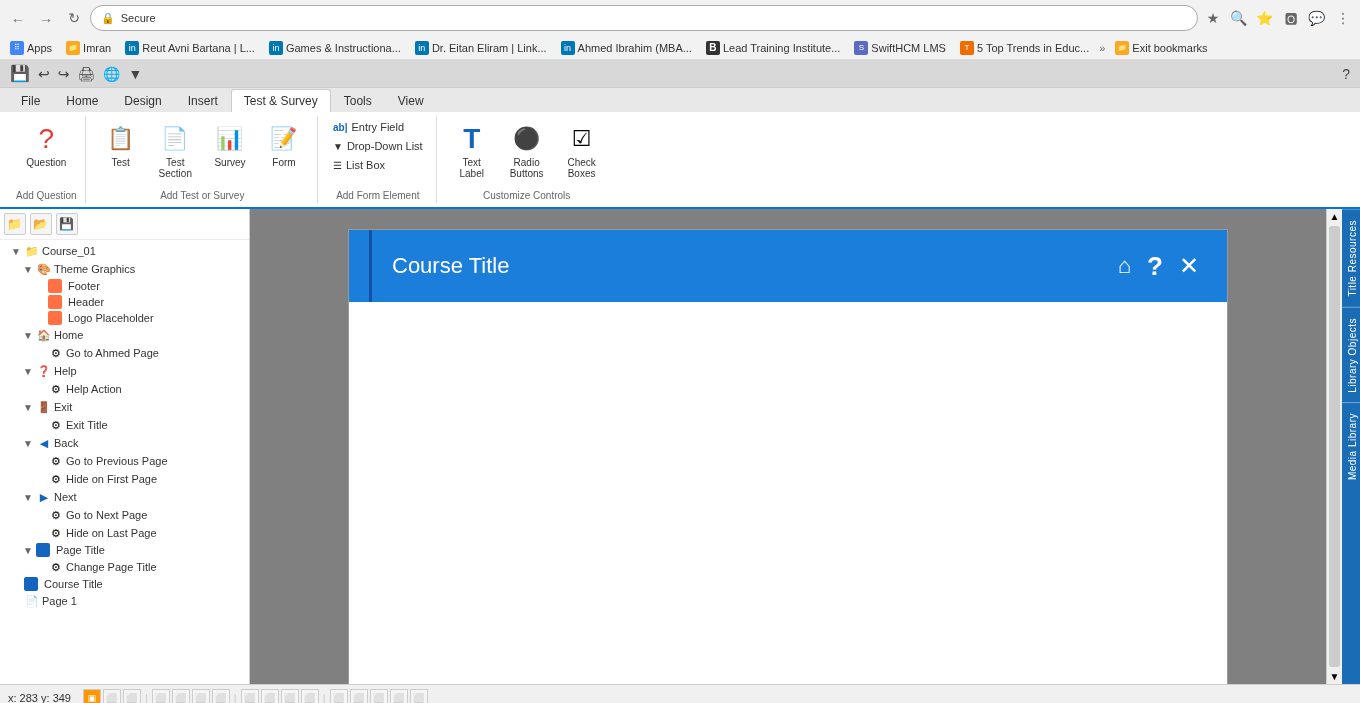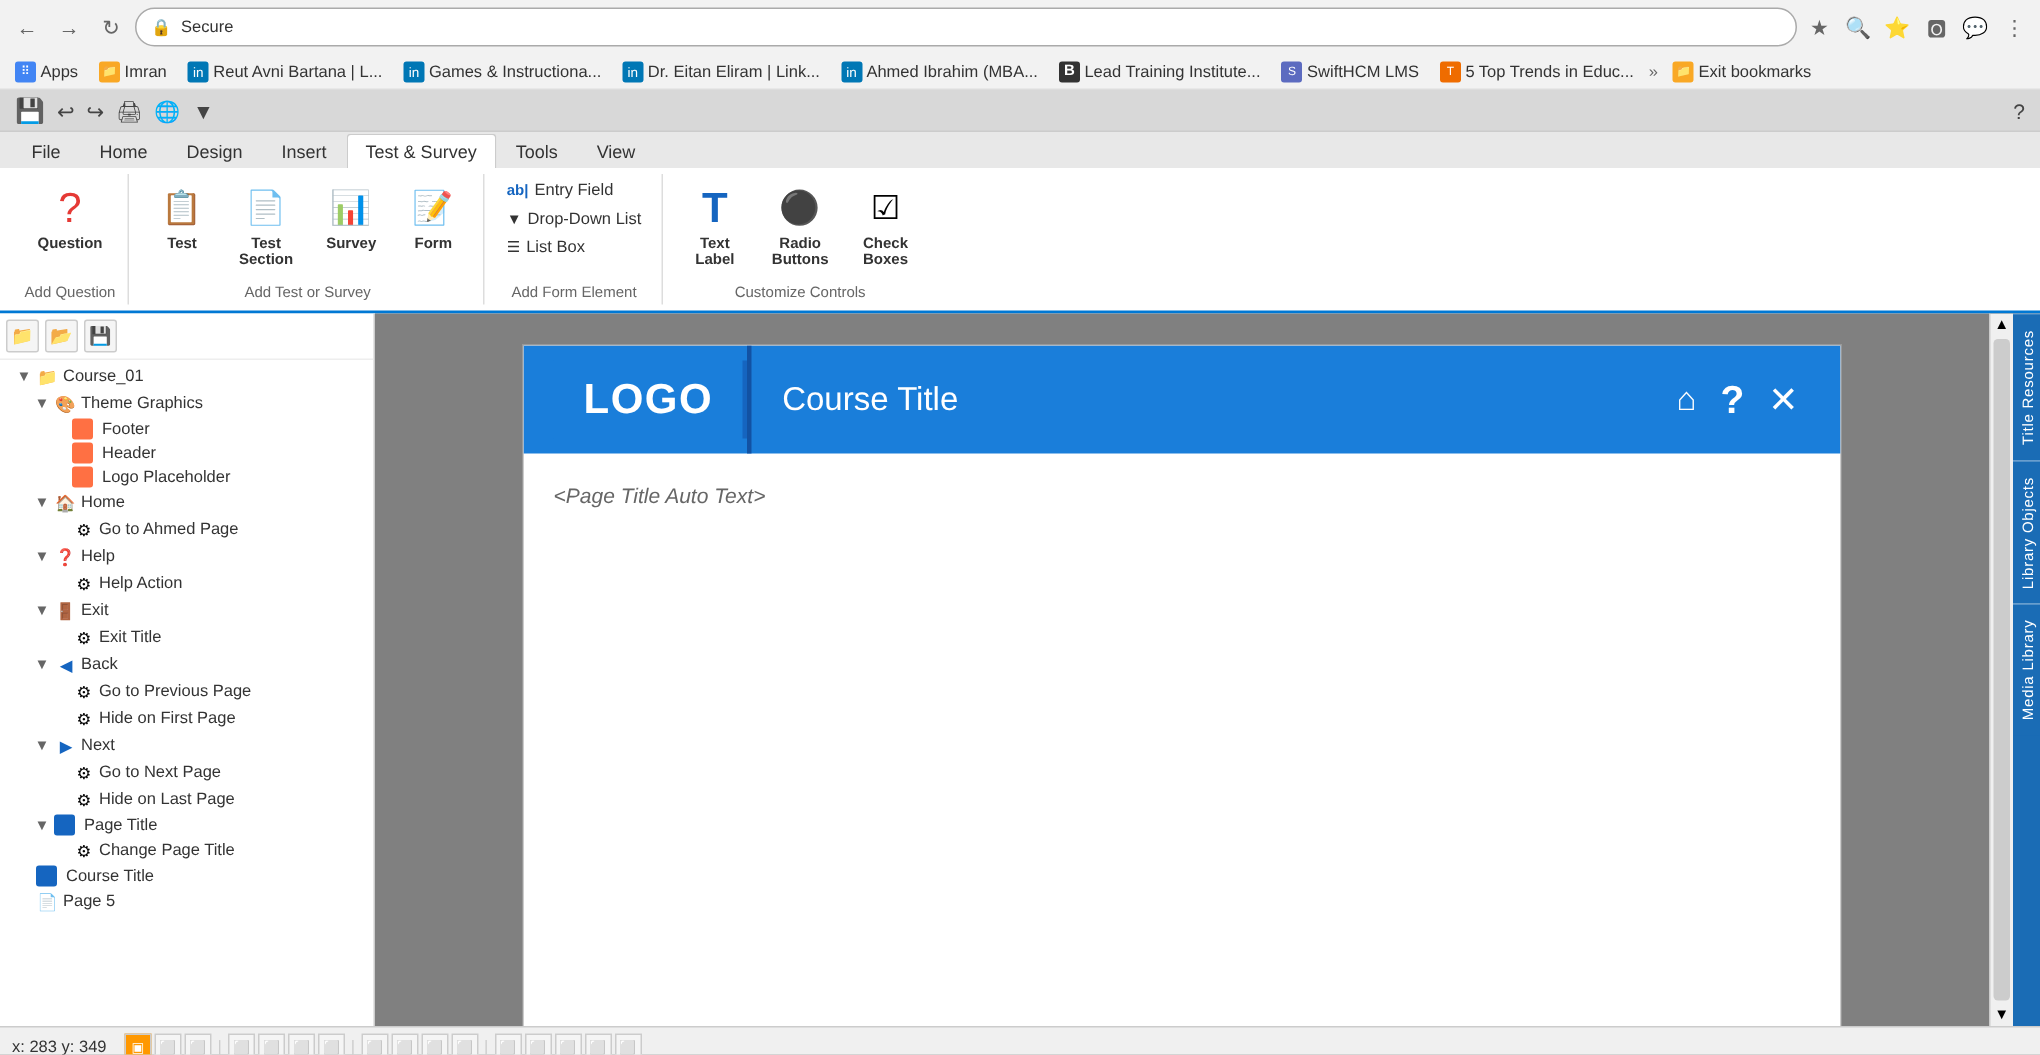--- a/index.html
+++ b/index.html
@@ -30,21 +30,21 @@
     .ribbon-tab.active { background: white; border-color: #ccc; color: #333; font-weight: 500; }
 
     
     .ribbon-content { background: white; border-bottom: 2px solid #0078d4; display: flex; align-items: stretch; padding: 4px 8px; gap: 2px; min-height: 88px; }
     .ribbon-group { display: flex; flex-direction: column; align-items: center; padding: 2px 8px; border-right: 1px solid #ddd; gap: 2px; }
     .ribbon-group:last-child { border-right: none; }
     .ribbon-group-label { font-size: 10px; color: #666; margin-top: auto; padding-top: 4px; }
     .ribbon-items { display: flex; gap: 4px; align-items: flex-start; flex: 1; }
     .ribbon-btn-large { display: flex; flex-direction: column; align-items: center; gap: 2px; padding: 4px 8px; cursor: pointer; border: 1px solid transparent; border-radius: 3px; min-width: 48px; }
     .ribbon-btn-icon { width: 32px; height: 32px; display: flex; align-items: center; justify-content: center; font-size: 22px; }
-    .ribbon-btn-label { font-size: 10px; color: #333; text-align: center; font-weight: bold; }
+    .ribbon-btn-label { font-size: 10px; color: #333; text-align: center; }
     .ribbon-btn-small { display: flex; align-items: center; gap: 4px; padding: 2px 4px; cursor: pointer; border: 1px solid transparent; border-radius: 2px; font-size: 11px; color: #333; }
     .ribbon-small-group { display: flex; flex-direction: column; gap: 1px; }
 
     
     .left-panel { width: 250px; background: white; border-right: 1px solid #ccc; display: flex; flex-direction: column; overflow: hidden; }
     .panel-header { background: #e8e8e8; padding: 4px 8px; font-size: 12px; font-weight: 600; color: #333; border-bottom: 1px solid #ccc; }
     .panel-toolbar { display: flex; gap: 4px; padding: 4px; border-bottom: 1px solid #eee; }
     .panel-tool-btn { width: 22px; height: 22px; border: 1px solid #ccc; background: #f5f5f5; cursor: pointer; display: flex; align-items: center; justify-content: center; font-size: 12px; border-radius: 2px; }
     .tree-container { flex: 1; overflow-y: auto; padding: 2px; }
     .tree-item { display: flex; align-items: center; gap: 2px; padding: 1px 0; cursor: pointer; white-space: nowrap; }
@@ -353,49 +353,43 @@
 
       <div class="tree-item indent-1">
         <span class="tree-toggle"></span>
         <span class="tree-icon" style="color:#1565c0;background:#1565c0;width:14px;height:14px;border-radius:2px;display:inline-block;"></span>
         <span class="tree-label" style="padding-left:4px;">Course Title</span>
       </div>
 
       <div class="tree-item indent-1">
         <span class="tree-toggle"></span>
         <span class="tree-icon">📄</span>
-        <span class="tree-label">Page 5</span>
+        <span class="tree-label">Page 1</span>
       </div>
 
     </div>
   </div>
 
   <div style="flex:1;display:flex;position:relative;overflow:hidden;background:#808080;">
 
     <div style="flex:1;overflow:auto;display:flex;justify-content:center;padding:20px;background:#808080;">
       <div style="position:relative;">
 
         <div class="slide-canvas">
 
           <div class="slide-header">
-            <div class="logo-area">
-              <span class="logo-text">LOGO</span>
-            </div>
             <div class="logo-divider"></div>
             <div class="course-title">Course Title</div>
             <div class="header-icons">
               <span class="header-icon">⌂</span>
               <span class="header-icon" style="font-size:26px;font-weight:bold;">?</span>
               <span class="header-icon" style="font-size:24px;">✕</span>
             </div>
           </div>
 
-          <div class="slide-body">
-            <div class="page-title-placeholder">&lt;Page Title Auto Text&gt;</div>
-          </div>
         </div>
       </div>
     </div>
 
     <div style="width:16px;background:#f0f0f0;border-left:1px solid #ccc;display:flex;flex-direction:column;">
       <div style="text-align:center;font-size:10px;padding:2px;cursor:pointer;">▲</div>
       <div style="flex:1;background:#ccc;margin:2px;border-radius:3px;"></div>
       <div style="text-align:center;font-size:10px;padding:2px;cursor:pointer;">▼</div>
     </div>
 

